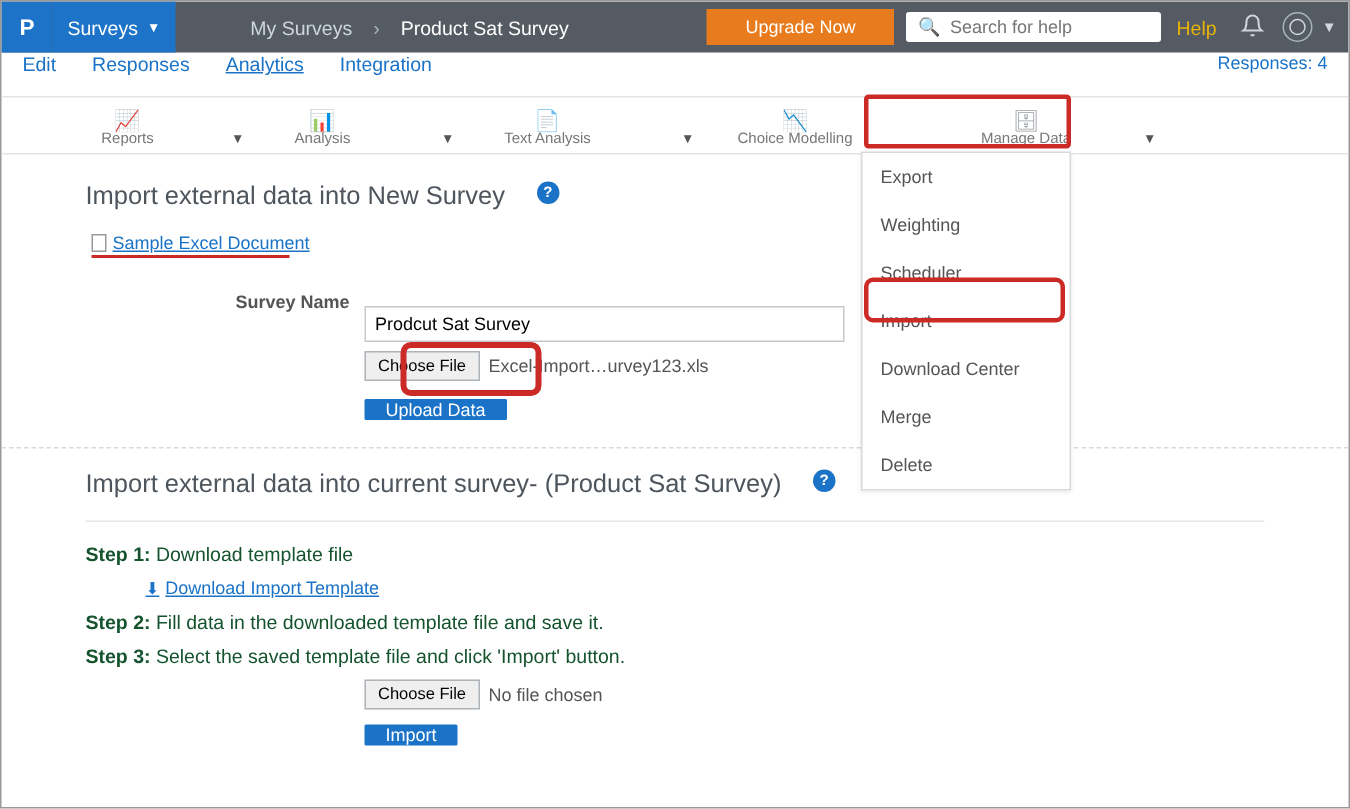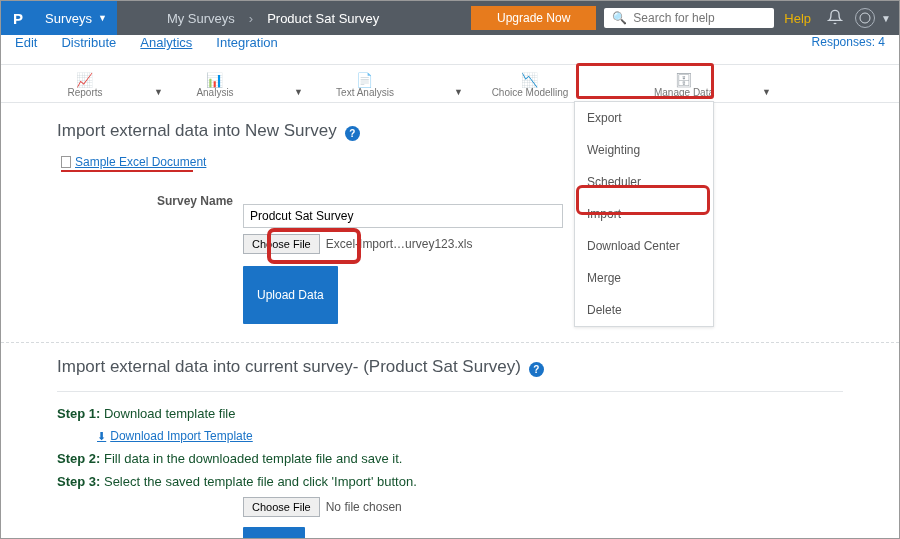--- a/index.html
+++ b/index.html
@@ -34,32 +34,32 @@
   .ti-choice { width:170px; }
   .ti-manage { width:138px; }
   
   .manage-highlight { position:absolute; top:62px; left:575px; width:138px; height:36px; border:3px solid #cc2a27; border-radius:3px; pointer-events:none;}
   
   .dd { position:absolute; top:100px; left:573px; width:140px; background:#fff; border:1px solid #d6dadd; box-shadow:0 1px 3px rgba(0,0,0,.1); z-index:5;}
   .dd-item { padding:9px 12px; color:#555; font-size:12px; cursor:pointer; }
   .import-highlight { position:absolute; top:184px; left:575px; width:134px; height:30px; border:3px solid #cc2a27; border-radius:6px; pointer-events:none; z-index:6;}
   
   .content { padding: 18px 56px 0 56px; }
-  .panel-title { font-size:17px; color:#4e555c; font-weight:normal; display:flex; align-items:flex-end; gap:8px; margin-bottom:14px;}
+  .panel-title { font-size:17px; color:#4e555c; font-weight:normal; display:flex; align-items:flex-start; gap:21px; margin-bottom:14px;}
   .help-o { width:15px; height:15px; background:#1a73c7; border-radius:50%; color:#fff; font-size:10px; display:inline-flex; align-items:center; justify-content:center; font-weight:bold;}
   .sample-link { color:#1a73c7; font-size:12px; text-decoration:underline; }
   .sample-row { display:flex; align-items:center; gap:4px; margin-left:4px;}
   .doc-icon { width:10px; height:12px; border:1px solid #999; display:inline-block; position:relative;}
   .underline-red { display:block; height:2px; background:#cc2a27; width:132px; margin-left:4px; margin-top:1px;}
   .form-row { display:flex; align-items:center; margin-top:6px; }
   .form-label { width:186px; text-align:right; padding-right:10px; font-size:12px; color:#555; font-weight:bold;}
   .txtin { width:320px; border:1px solid #c4c9cd; padding:4px 6px; font-size:12px;margin-top:30px; }
   .choose { font-size:11px; border:1px solid #aeb4ba; background:#efefef; padding:3px 8px; cursor:pointer;}
   .file-txt { font-size:12px; color:#555; margin-left:6px;}
-  .btn-blue { background:#1a73c7; color:#fff; border:none; padding:22px 14px; font-size:12px; cursor:pointer; border-radius:1px;}
+  .btn-blue { background:#1a73c7; color:#fff; border:none; padding:0 14px; font-size:12px; cursor:pointer; border-radius:1px;}
   .upload-highlight { position:absolute; top:227px; left:266px; width:94px; height:36px; border:4px solid #cc2a27; border-radius:7px; pointer-events:none;}
   .divider { border-top:1px dashed #d6dadd; margin:18px -56px 14px -56px;}
   .sep { height:1px; background:#e3e6e9; margin:8px 0 14px 0;}
   .step-row { font-size:13px; color:#14532d; margin:8px 0;}
   .step-row b { font-weight:bold;}
   .dl-tmpl { display:block; text-align:left; margin-left: 40px; width:480px; color:#1a73c7; font-size:12px; margin-top:4px;}
   .dl-tmpl .arrow{ font-size:11px; margin-right:4px;}
 </style>
 </head>
 <body>
@@ -91,21 +91,21 @@
   <span class="avatar">
     <svg width="12" height="12" viewBox="0 0 24 24" fill="none" stroke="#cfd6dd" stroke-width="2">
         <circle cx="12" cy="12" r="10"></circle>
       </svg>
   </span>
   <span class="chev2">▼</span>
 </div>
 
 <div class="tabs-row">
   <a href="#">Edit</a>
-  <a href="#">Distribute</a>
+  <a href="#">Responses</a>
   <a href="#" class="active">Analytics</a>
   <a href="#">Integration</a>
   <span class="responses">Responses: 4</span>
 </div>
 
 <div class="tool-row">
   <div class="tool-item ti-reports">
     <div class="ic">📈</div>
     <div>Reports</div>
     <span class="tool-caret">▼</span>

